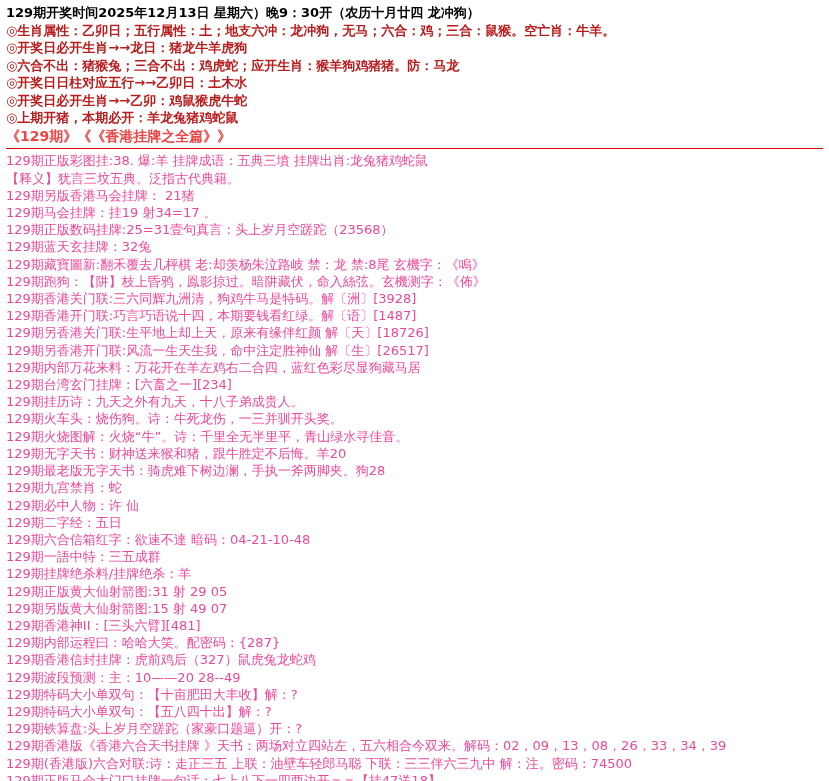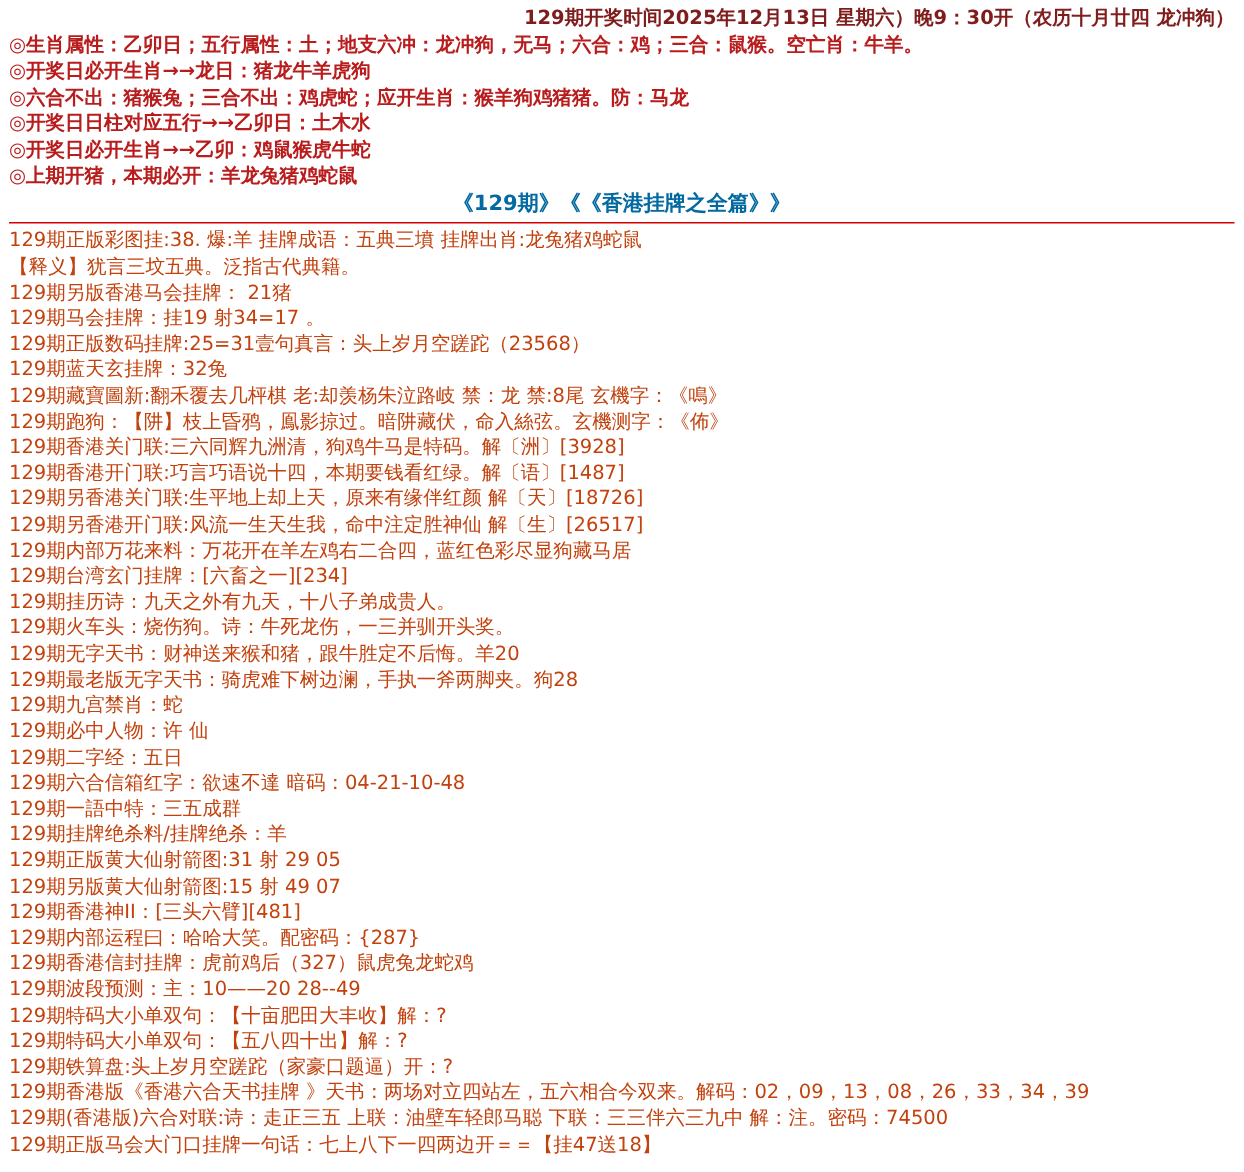--- a/index.html
+++ b/index.html
@@ -19,48 +19,46 @@
     box-sizing: border-box;
     padding: 4px 6px 6px 6px;
   }
   .line {
     line-height: 16.6px;
     white-space: nowrap;
     overflow: hidden;
     letter-spacing: 0px;
   }
   .header-line {
-    color: #7f1d1d;
+    color: #000000;
     font-weight: bold;
     font-size: 13px;
     line-height: 18px;
-    text-align: right;
   }
   .green {
     color: #b91c1c;
     font-weight: bold;
     font-size: 13px;
     line-height: 17.4px;
   }
   .hr-red {
     border: none;
     border-top: 1px solid #d40000;
     margin: 2px 0 3px 0;
     height: 0;
   }
   .title-red {
-    color: #0369a1;
+    color: #ef4444;
     font-weight: bold;
     font-size: 14px;
     line-height: 20px;
     margin-bottom: 1px;
-    text-align: center;
   }
   .body-line {
-    color: #c2410c;
+    color: #ec4899;
     font-size: 13px;
     line-height: 17.2px;
   }
 </style>
 </head>
 <body>
 
 <div class="page">
 
   <div class="line header-line">129期开奖时间2025年12月13日 星期六）晚9：30开（农历十月廿四 龙冲狗）</div>
@@ -87,20 +85,21 @@
     <div class="line body-line">129期藏寶圖新:翻禾覆去几枰棋  老:却羡杨朱泣路岐  禁：龙  禁:8尾  玄機字：《鳴》</div>
     <div class="line body-line">129期跑狗：【阱】枝上昏鸦，鳯影掠过。暗阱藏伏，命入絲弦。玄機测字：《佈》</div>
     <div class="line body-line">129期香港关门联:三六同辉九洲清，狗鸡牛马是特码。解〔洲〕[3928]</div>
     <div class="line body-line">129期香港开门联:巧言巧语说十四，本期要钱看红绿。解〔语〕[1487]</div>
     <div class="line body-line">129期另香港关门联:生平地上却上天，原来有缘伴红颜  解〔天〕[18726]</div>
     <div class="line body-line">129期另香港开门联:风流一生天生我，命中注定胜神仙  解〔生〕[26517]</div>
     <div class="line body-line">129期内部万花来料：万花开在羊左鸡右二合四，蓝红色彩尽显狗藏马居</div>
     <div class="line body-line">129期台湾玄门挂牌：[六畜之一][234]</div>
     <div class="line body-line">129期挂历诗：九天之外有九天，十八子弟成贵人。</div>
     <div class="line body-line">129期火车头：烧伤狗。诗：牛死龙伤，一三并驯开头奖。</div>
+    <div class="line body-line">129期火烧图解：火烧“牛”。诗：千里全无半里平，青山绿水寻佳音。</div>
     <div class="line body-line">129期无字天书：财神送来猴和猪，跟牛胜定不后悔。羊20</div>
     <div class="line body-line">129期最老版无字天书：骑虎难下树边澜，手执一斧两脚夹。狗28</div>
     <div class="line body-line">129期九宫禁肖：蛇</div>
     <div class="line body-line">129期必中人物：许  仙</div>
     <div class="line body-line">129期二字经：五日</div>
     <div class="line body-line">129期六合信箱红字：欲速不達  暗码：04-21-10-48</div>
     <div class="line body-line">129期一語中特：三五成群</div>
     <div class="line body-line">129期挂牌绝杀料/挂牌绝杀：羊</div>
     <div class="line body-line">129期正版黄大仙射箭图:31  射  29  05</div>
     <div class="line body-line">129期另版黄大仙射箭图:15  射  49  07</div>

